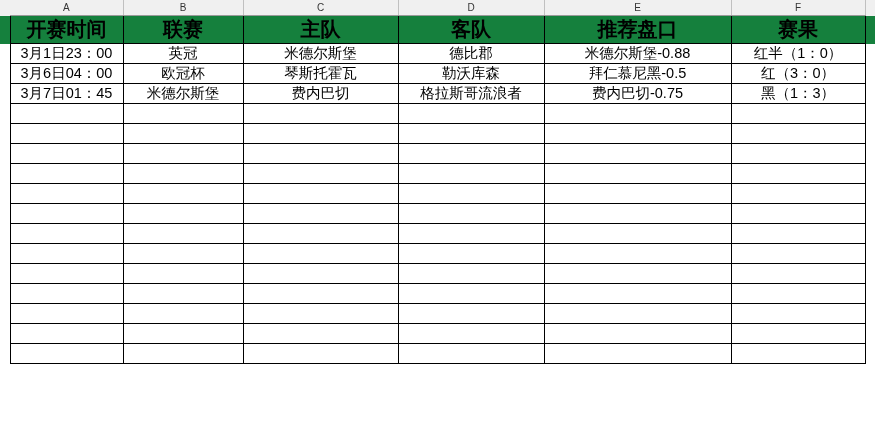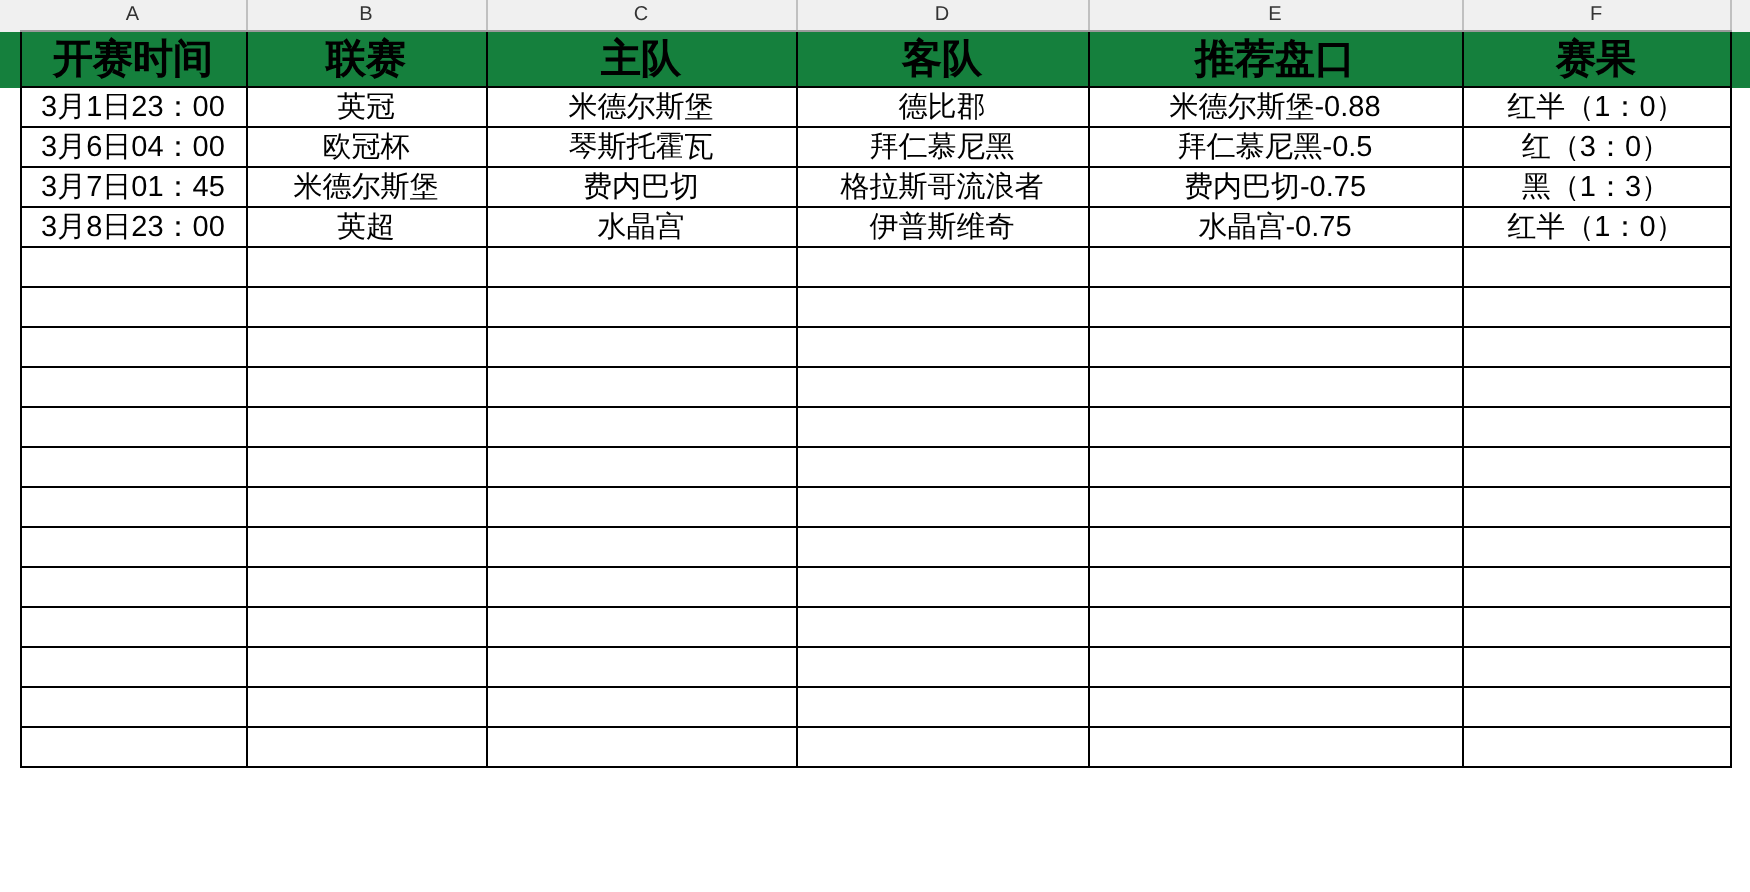--- a/index.html
+++ b/index.html
@@ -128,45 +128,35 @@
           <td>德比郡</td>
           <td>米德尔斯堡-0.88</td>
           <td class="red">红半（1：0）</td>
           <td class="gutter"></td>
         </tr>
         <tr class="datarow">
           <td class="gutter"></td>
           <td>3月6日04：00</td>
           <td>欧冠杯</td>
           <td>琴斯托霍瓦</td>
-          <td>拜仁慕尼黑</td>
+          <td>勒沃库森</td>
           <td>拜仁慕尼黑-0.5</td>
           <td class="red">红（3：0）</td>
           <td class="gutter"></td>
         </tr>
         <tr class="datarow">
           <td class="gutter"></td>
           <td>3月7日01：45</td>
           <td>米德尔斯堡</td>
           <td>费内巴切</td>
           <td>格拉斯哥流浪者</td>
           <td>费内巴切-0.75</td>
           <td>黑（1：3）</td>
           <td class="gutter"></td>
         </tr>
-        <tr class="datarow">
-          <td class="gutter"></td>
-          <td>3月8日23：00</td>
-          <td>英超</td>
-          <td>水晶宫</td>
-          <td>伊普斯维奇</td>
-          <td>水晶宫-0.75</td>
-          <td class="red">红半（1：0）</td>
-          <td class="gutter"></td>
-        </tr>
         <tr class="emptyrow">
           <td class="gutter"></td>
           <td></td>
           <td></td>
           <td></td>
           <td></td>
           <td></td>
           <td></td>
           <td class="gutter"></td>
         </tr>

